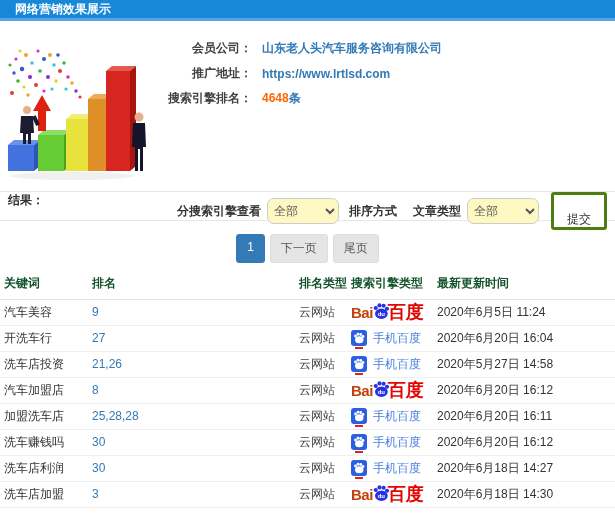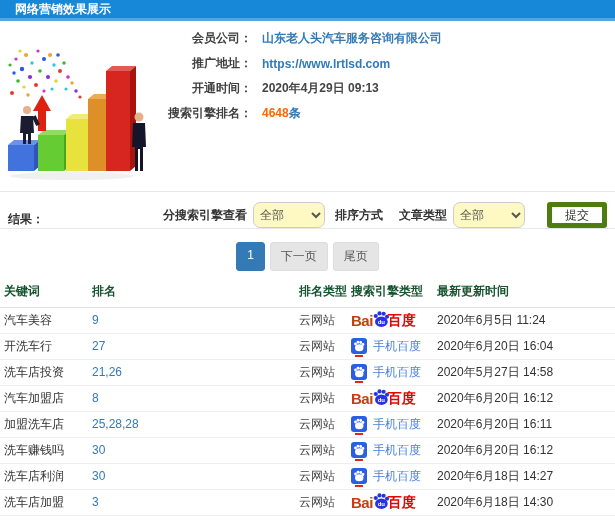--- a/index.html
+++ b/index.html
@@ -7,37 +7,37 @@
     font-family:"Liberation Sans","DejaVu Sans",sans-serif; font-size:12px; color:#333; }
 
   
   .header { height:21px; background:#1787d8; border-bottom:3px solid #56a5e0;
     display:flex; align-items:flex-end; padding-left:15px; }
   .header-title { color:#fff; font-size:12px; font-weight:bold; }
 
   
   .info-section { display:flex; height:170px; }
   .illustration { width:152px; height:168px; flex:none; }
-  .info-fields { padding-top:5px; flex:1; }
+  .info-fields { padding-top:15px; flex:1; }
   .info-row { display:flex; align-items:center; height:25px; }
   .info-label { width:100px; text-align:right; font-weight:bold; color:#404040; flex:none; }
   .info-value { margin-left:10px; color:#444;font-weight:bold; }
   .link { color:#337ab7; text-decoration:none; cursor:pointer; }
   .count-orange { color:#ff6600; }
 
   
-  .filter-bar { height:38px; border-top:1px solid #e7e7e7; border-bottom:1px solid #e7e7e7;
-    display:flex; align-items:flex-end; padding:0 8px; }
+  .filter-bar { height:30px; border-top:1px solid #e7e7e7; border-bottom:1px solid #e7e7e7;
+    display:flex; align-items:flex-start; padding:0 8px; }
   .result-label { font-weight:bold; }
   .filter-right { margin-left:auto; display:flex; align-items:center; }
   .filter-label { font-weight:bold; margin:0 6px 0 10px; white-space:nowrap; }
   .filter-select { height:26px; font-size:12px; font-family:inherit; border:1px solid #ccc;
     border-radius:7px; background:#fef9c3; color:#555; padding:0 2px; }
   .sel-engine { width:72px; } .sel-sort { width:142px; } .sel-article { width:72px; }
-  .btn-submit { height:26px; padding:0 13px; margin-left:22px; border:5px solid #4d7c0f;
+  .btn-submit { height:26px; padding:16px 13px; margin-left:12px; border:3px solid #4d7c0f;
     border-radius:3px; background:#fff; color:#333; font-size:12px; cursor:pointer; }
 
   
   .pagination { display:flex; justify-content:center; gap:5px; margin-top:13px; }
   .page-btn { min-width:28px; padding:5px 10px; border:1px solid #ddd; border-radius:3px;
     background:#e5e5e5; color:#555; font-size:12px; text-align:center; cursor:pointer; white-space:nowrap; }
   .page-btn.active { background:#337ab7; border-color:#337ab7; color:#fff; }
 
   
   .data-table { width:100%; border-collapse:collapse; margin-top:6px; table-layout:fixed; }
@@ -47,21 +47,21 @@
   .col-kw { width:88px; } .col-rank { width:207px; } .col-type { width:52px; }
   .col-engine { width:86px; } .col-time { width:auto; }
   .cell-first { padding-left:8px; }
   .rank-link { color:#337ab7; cursor:pointer; }
   .cell-type { color:#444; } .cell-time { color:#333; }
 
   
   .bd-pc { display:inline-flex; align-items:center; line-height:1; }
   .bd-bai { color:#c2410c; font-size:15px; font-weight:bold; letter-spacing:-0.5px; }
   .bd-paw-svg { margin:0 -2px 2px -1px; }
-  .bd-cn { color:#e10601; font-size:14px; font-weight:bold; }
+  .bd-cn { color:#e10601; font-size:18px; font-weight:bold; }
 
   
   .bd-mob { display:inline-flex; align-items:center; line-height:1; }
   .bd-mob-icon { width:16px; height:16px; background:#2b5fe3; border-radius:3px;
     display:inline-flex; align-items:center; justify-content:center; position:relative; }
   .bd-mob-icon::after { content:""; position:absolute; left:4px; bottom:-3px; width:8px; height:2px; background:#e1251b; }
   .bd-mob-text { color:#4a7fe0; font-size:12px; margin-left:6px; }
 </style>
 </head>
 <body>
@@ -145,24 +145,20 @@
   <div class="info-fields">
     <div class="info-row">
       <span class="info-label">会员公司：</span>
       <a class="info-value link">山东老人头汽车服务咨询有限公司</a>
     </div>
     <div class="info-row">
       <span class="info-label">推广地址：</span>
       <a class="info-value link">https://www.lrtlsd.com</a>
     </div>
     <div class="info-row">
-      <span class="info-label">开通时间：</span>
-      <span class="info-value">2020年4月29日 09:13</span>
-    </div>
-    <div class="info-row">
       <span class="info-label">搜索引擎排名：</span>
       <span class="info-value">
         <span class="count-orange">4648</span><span class="link">条</span>
       </span>
     </div>
   </div>
 </div>
 
 <div class="filter-bar">
   <span class="result-label">结果：</span>

